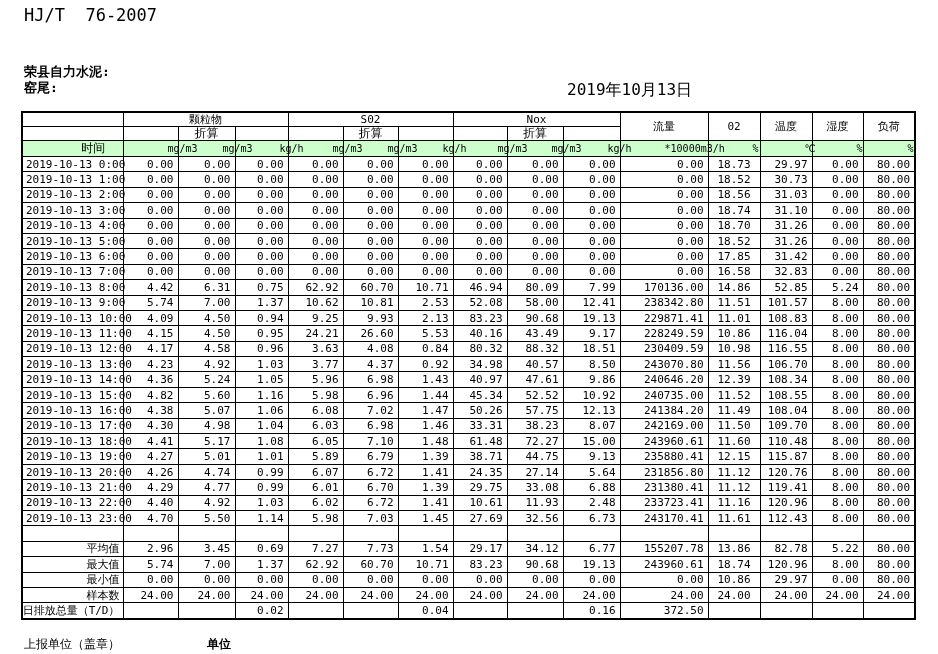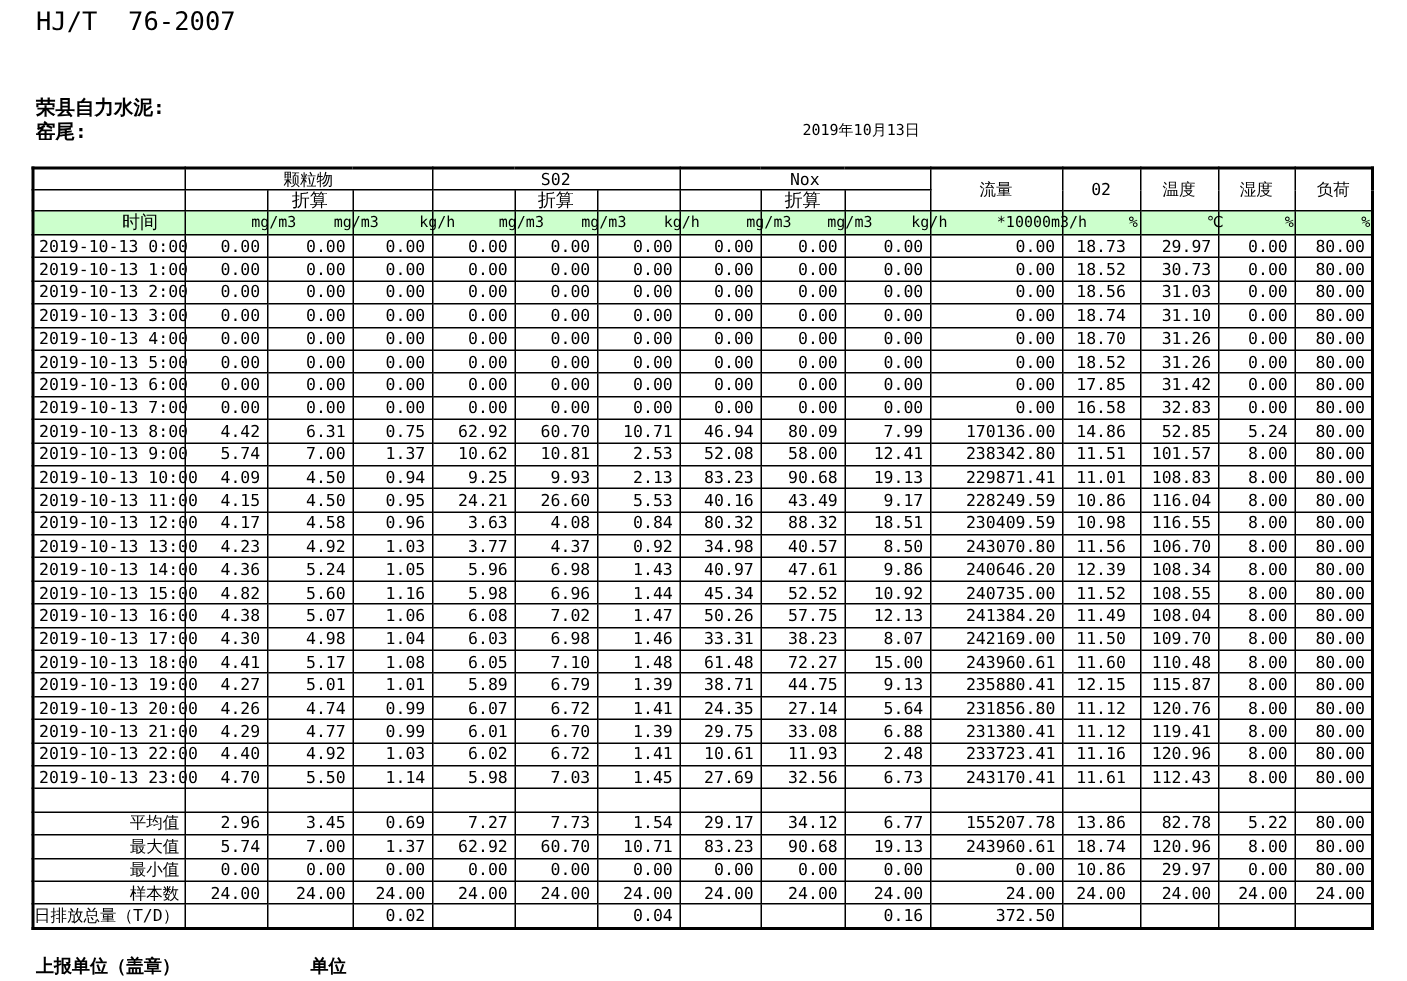--- a/index.html
+++ b/index.html
@@ -3,37 +3,37 @@
 <meta charset="utf-8">
 <style>
   html,body{margin:0;padding:0;background:#ffffff;}
   .page{position:relative;width:938px;height:654px;background:#fff;color:#000;
         font-family:"DejaVu Sans Mono","DejaVu Sans",monospace;}
   .std-code{position:absolute;left:24px;top:5px;font-size:17px;font-weight:normal;white-space:pre;}
   .rpt-title{position:absolute;left:0;top:22px;width:660px;text-align:center;
              font-size:16px;font-weight:bold;letter-spacing:1px;}
   .company{position:absolute;left:24px;top:63px;font-size:13px;font-weight:bold;}
   .location{position:absolute;left:24px;top:79px;font-size:13px;font-weight:bold;}
-  .rpt-date{position:absolute;left:535px;top:80px;font-size:10px;}
+  .rpt-date{position:absolute;left:567px;top:80px;font-size:16px;}
   table.report{position:absolute;left:21px;top:111px;width:894px;border-collapse:collapse;
                table-layout:fixed;border:2px solid #000;}
   td{border:1px solid #000;height:14.4px;padding:0 3px;font-size:11px;line-height:13px;
      white-space:nowrap;}
   tr.r1 td{height:12px;font-size:11px;text-align:center;}
   tr.r2 td{height:11px;font-size:12px;text-align:center;margin-top:48px;}
   tr.r3 td{height:15px;}
   .green{background:#ccffcc;padding-left:44px;}
   .u{font-size:10px;text-align:center;}
   .thdr{font-size:12px;text-align:center;}
   .time{text-align:right;margin-top:24px;}
   .num{text-align:right;padding-right:4px;}
   .center{text-align:center;}
   .lbl{direction:rtl;text-align:right;font-size:11px;}
   .footer-line1{position:absolute;left:24px;top:619px;font-size:12px;font-weight:bold;}
-  .footer-line2{position:absolute;left:24px;top:636px;font-size:12px;font-weight:bold;}
+  .footer-line2{position:absolute;left:24px;top:636px;font-size:12px;font-weight:normal;}
   .footer-unit{position:absolute;left:207px;top:636px;font-size:12px;font-weight:bold;}
 </style>
 </head>
 <body>
 
 <div class="page">
   <div class="std-code">HJ/T  76-2007</div>
   <div class="company">荣县自力水泥:</div>
   <div class="location">窑尾:</div>
   <div class="rpt-date">2019年10月13日</div>

